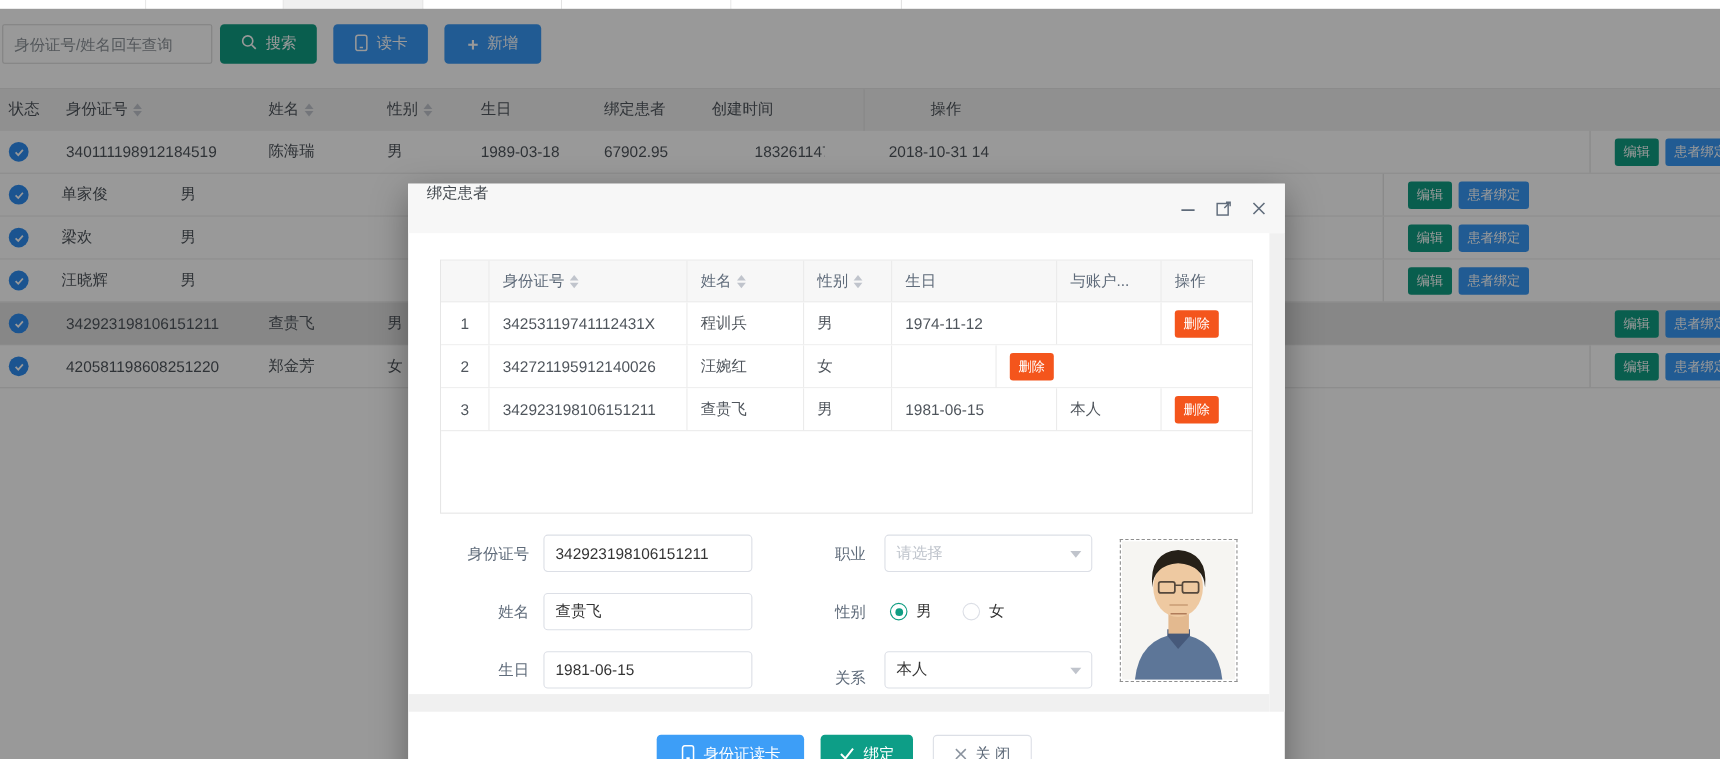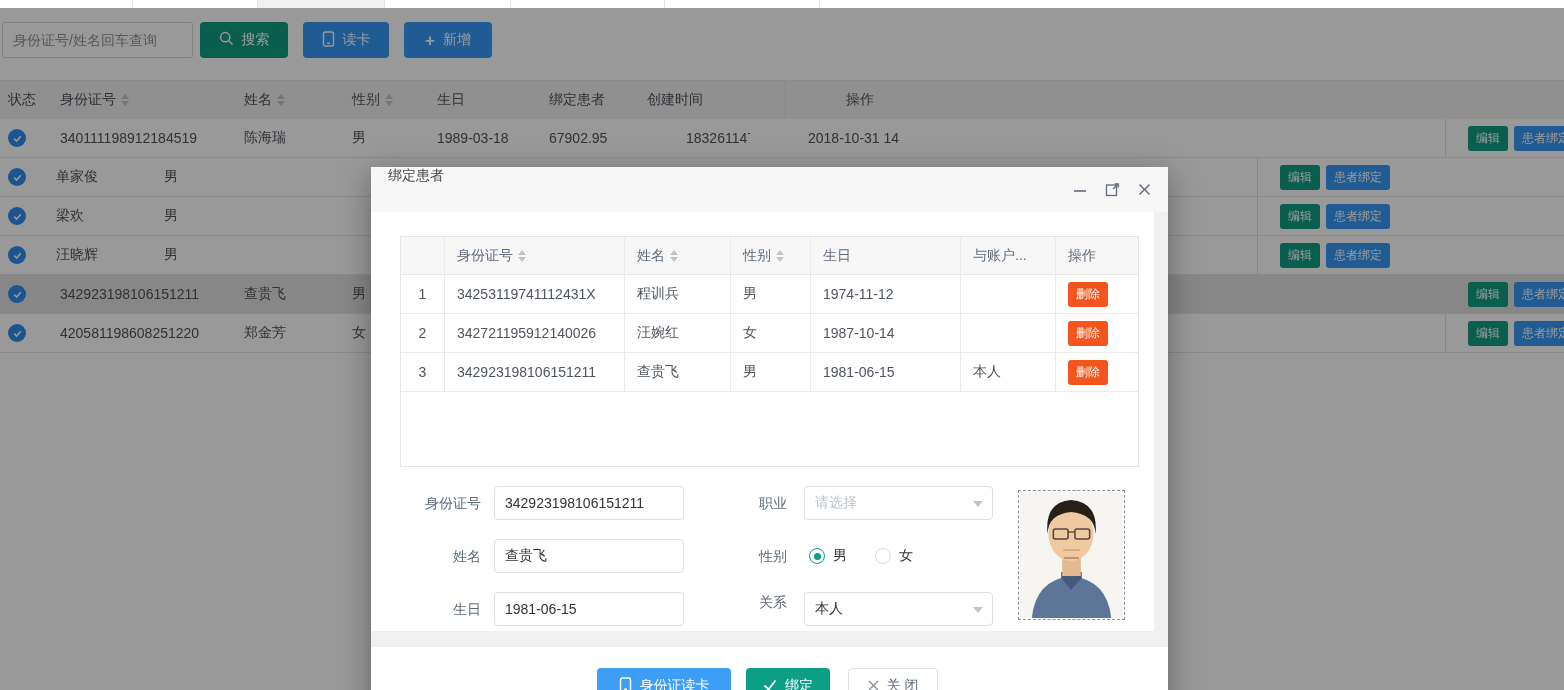--- a/index.html
+++ b/index.html
@@ -360,21 +360,20 @@
         <div class="mc m5"></div>
         <div class="mc m6">
             <button class="mini orange">删除</button>
           </div>
       </div>
       <div class="mt-row">
         <div class="mc m0">2</div>
         <div class="mc m1">342721195912140026</div>
         <div class="mc m2">汪婉红</div>
         <div class="mc m3">女</div>
-        <div class="mc m4">1987-10-14</div>
         <div class="mc m5"></div>
         <div class="mc m6">
             <button class="mini orange">删除</button>
           </div>
       </div>
       <div class="mt-row">
         <div class="mc m0">3</div>
         <div class="mc m1">342923198106151211</div>
         <div class="mc m2">查贵飞</div>
         <div class="mc m3">男</div>
@@ -414,21 +413,21 @@
         <span class="rdot"></span>
         <span>女</span>
       </span>
     </div>
 
     <div class="f-label" style="left:18px;top:425px;width:92px">生日</div>
     <div class="f-box" style="left:123px;top:425px;width:190px">
         <span>1981-06-15</span>
       </div>
 
-    <div class="f-label" style="left:340px;top:418px;width:76px">关系</div>
+    <div class="f-label" style="left:340px;top:432px;width:76px">关系</div>
     <div class="f-box" style="left:433px;top:425px;width:189px">
       <span>本人</span>
       <span class="sel-caret"></span>
     </div>
 
     <div class="photo">
       <svg viewBox="0 0 105 126" preserveAspectRatio="none">
         <rect x="0" y="0" width="105" height="126" fill="#f6f5f2"></rect>
         <path d="M12,126 Q16,88 52,84 Q89,88 93,126 Z" fill="#5d7698"></path>
         <path d="M42,86 L52,98 L63,86 L63,80 L42,80 Z" fill="#46597a"></path>

